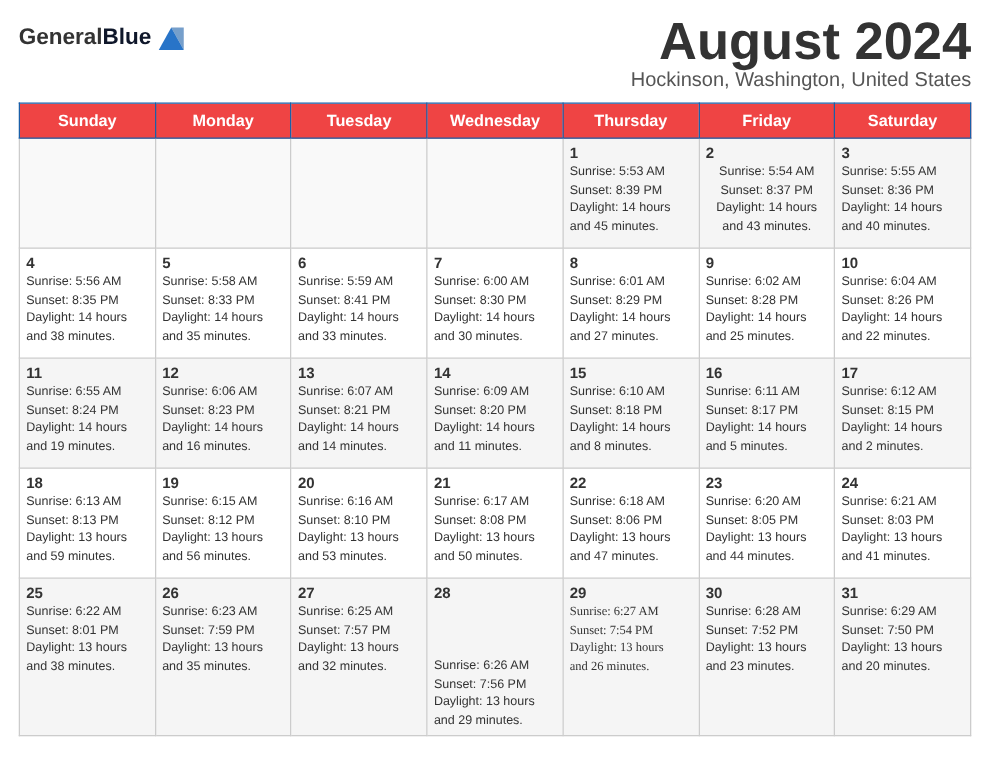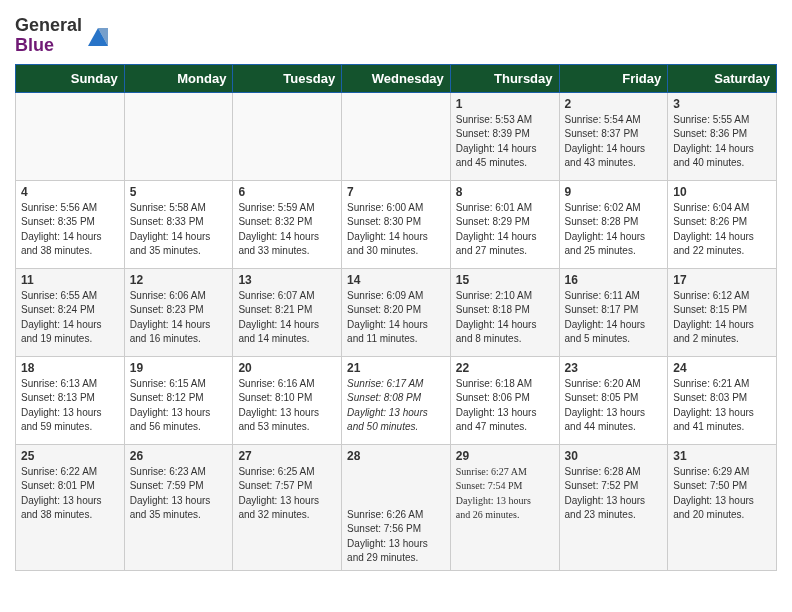--- a/index.html
+++ b/index.html
@@ -16,31 +16,31 @@
       align-items: flex-start;
       margin-bottom: 8px;
     }
     .logo {
       display: flex;
       align-items: center;
       margin-top: 6px;
     }
     .logo-text {
       display: flex;
-      flex-direction: column;
+      flex-direction: row;
       font-weight: bold;
       line-height: 1.1;
     }
     .logo-text .general {
       font-size: 18px;
       color: #333;
     }
     .logo-text .blue {
       font-size: 18px;
-      color: #701a75;
+      color: #0f172a;
     }
     .logo-icon {
       width: 28px;
       height: 28px;
       margin-left: 2px;
     }
     .title-block {
       text-align: right;
     }
     .month-title {
@@ -52,23 +52,23 @@
     .location {
       font-size: 16px;
       color: #555;
     }
     table {
       width: 100%;
       border-collapse: collapse;
       table-layout: fixed;
     }
     thead tr th {
-      background-color: #14532d;
+      background-color: #ef4444;
       color: #fff;
-      text-align: right;
+      text-align: center;
       padding: 6px 6px;
       font-size: 13px;
       font-weight: bold;
       border: 1px solid #1a5fa8;
     }
     tbody tr td {
       border: 1px solid #ccc;
       vertical-align: top;
       padding: 4px 5px;
       font-size: 10.5px;
@@ -104,20 +104,24 @@
   <div class="logo">
     <div class="logo-text">
       <span class="general">General</span>
       <span class="blue">Blue</span>
     </div>
     <svg class="logo-icon" viewBox="0 0 28 28">
       <polygon points="4,24 14,6 24,24" fill="#2874c8"></polygon>
       <polygon points="14,6 24,6 24,24" fill="#1a5fa8" opacity="0.6"></polygon>
     </svg>
   </div>
+  <div class="title-block">
+    <div class="month-title">August 2024</div>
+    <div class="location">Hockinson, Washington, United States</div>
+  </div>
 </div>
 
 <table>
   <thead>
     <tr>
     <th>Sunday</th>
         <th>Monday</th>
         <th>Tuesday</th>
         <th>Wednesday</th>
         <th>Thursday</th>
@@ -133,21 +137,21 @@
         <td class="empty"></td>
         <td>
           <span class="day-number">1</span>
           <div class="day-info" style="white-space: pre-line;">Sunrise: 5:53 AM
 Sunset: 8:39 PM
 Daylight: 14 hours
 and 45 minutes.</div>
         </td>
         <td>
           <span class="day-number">2</span>
-          <div class="day-info" style="white-space: pre-line;">Sunrise: 5:54 AM
+          <div class="day-info" style="white-space: pre-line; text-align: center;">Sunrise: 5:54 AM
 Sunset: 8:37 PM
 Daylight: 14 hours
 and 43 minutes.</div>
         </td>
         <td>
           <span class="day-number">3</span>
           <div class="day-info" style="white-space: pre-line;">Sunrise: 5:55 AM
 Sunset: 8:36 PM
 Daylight: 14 hours
 and 40 minutes.</div>
@@ -164,21 +168,21 @@
         <td>
           <span class="day-number">5</span>
           <div class="day-info" style="white-space: pre-line;">Sunrise: 5:58 AM
 Sunset: 8:33 PM
 Daylight: 14 hours
 and 35 minutes.</div>
         </td>
         <td>
           <span class="day-number">6</span>
           <div class="day-info" style="white-space: pre-line;">Sunrise: 5:59 AM
-Sunset: 8:32 PM
+Sunset: 8:41 PM
 Daylight: 14 hours
 and 33 minutes.</div>
         </td>
         <td>
           <span class="day-number">7</span>
           <div class="day-info" style="white-space: pre-line;">Sunrise: 6:00 AM
 Sunset: 8:30 PM
 Daylight: 14 hours
 and 30 minutes.</div>
         </td>
@@ -228,21 +232,21 @@
         </td>
         <td>
           <span class="day-number">14</span>
           <div class="day-info" style="white-space: pre-line;">Sunrise: 6:09 AM
 Sunset: 8:20 PM
 Daylight: 14 hours
 and 11 minutes.</div>
         </td>
         <td>
           <span class="day-number">15</span>
-          <div class="day-info" style="white-space: pre-line;">Sunrise: 2:10 AM
+          <div class="day-info" style="white-space: pre-line;">Sunrise: 6:10 AM
 Sunset: 8:18 PM
 Daylight: 14 hours
 and 8 minutes.</div>
         </td>
         <td>
           <span class="day-number">16</span>
           <div class="day-info" style="white-space: pre-line;">Sunrise: 6:11 AM
 Sunset: 8:17 PM
 Daylight: 14 hours
 and 5 minutes.</div>
@@ -272,21 +276,21 @@
         </td>
         <td>
           <span class="day-number">20</span>
           <div class="day-info" style="white-space: pre-line;">Sunrise: 6:16 AM
 Sunset: 8:10 PM
 Daylight: 13 hours
 and 53 minutes.</div>
         </td>
         <td>
           <span class="day-number">21</span>
-          <div class="day-info" style="white-space: pre-line; font-style: italic;">Sunrise: 6:17 AM
+          <div class="day-info" style="white-space: pre-line;">Sunrise: 6:17 AM
 Sunset: 8:08 PM
 Daylight: 13 hours
 and 50 minutes.</div>
         </td>
         <td>
           <span class="day-number">22</span>
           <div class="day-info" style="white-space: pre-line;">Sunrise: 6:18 AM
 Sunset: 8:06 PM
 Daylight: 13 hours
 and 47 minutes.</div>

